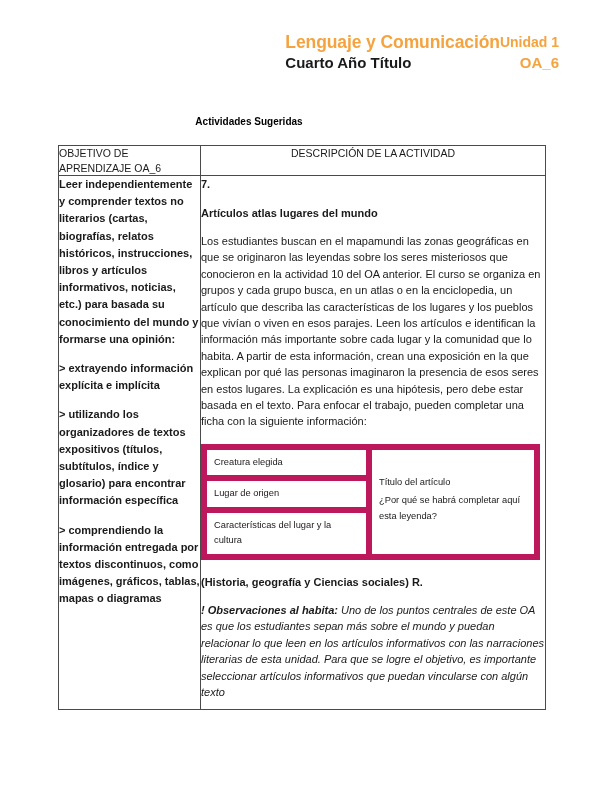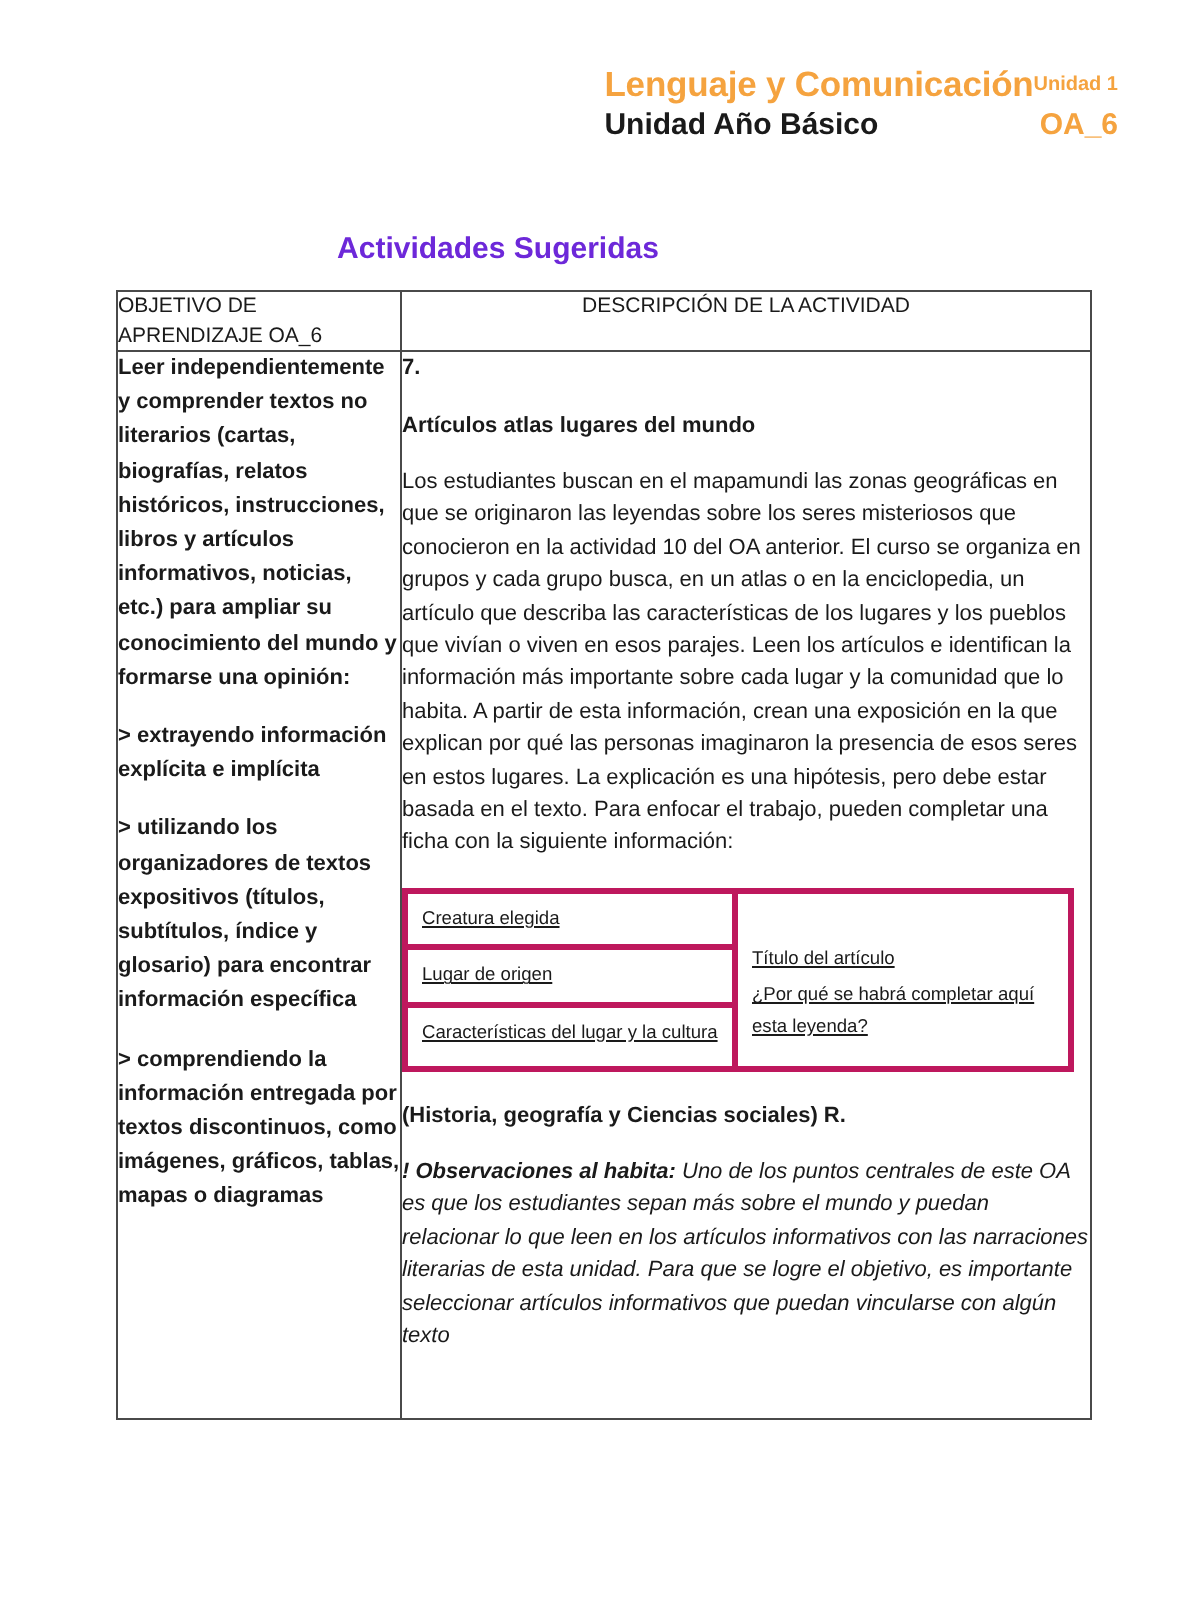--- a/index.html
+++ b/index.html
@@ -39,44 +39,44 @@
     white-space: nowrap;
   }
   .grade-title {
     font-size: 15px;
     font-weight: bold;
     color: #1a1a1a;
     line-height: 20px;
     white-space: nowrap;
   }
   .unit-label {
-    font-size: 10px;
+    font-size: 14px;
     font-weight: bold;
     color: #F5A33F;
     line-height: 21px;
     white-space: nowrap;
   }
   .oa-label {
     font-size: 15px;
     font-weight: bold;
     color: #F5A33F;
     line-height: 20px;
     white-space: nowrap;
   }
 
   
   .section-title {
     position: absolute;
     top: 116px;
     left: 0;
     width: 498px;
     text-align: center;
-    font-size: 15px;
-    font-weight: bold;
-    color: #6d28d9;
+    font-size: 10px;
+    font-weight: bold;
+    color: #000000;
   }
 
   
   .main-table {
     position: absolute;
     left: 58px;
     top: 145px;
     width: 487px;
     border-collapse: collapse;
     table-layout: fixed;
@@ -158,27 +158,26 @@
   }
 
   
   .ficha {
     width: 333px;
     margin: 0 0 0 0;
     border-collapse: collapse;
     table-layout: fixed;
   }
   .ficha td {
-    border: 3px solid #be185d;
+    border: 6px solid #be185d;
     vertical-align: top;
     font-size: 9.3px;
     line-height: 15.5px;
     padding: 5px 7px 5px 7px;
     color: #1a1a1a;
-    text-decoration: underline;
   }
   .ficha .fc-left { width: 165px; }
   .ficha .fc-right { width: 168px; }
   .ficha-r1 { height: 13px; }
   .ficha-r2 { height: 13px; }
   .ficha-r3 { height: 32px; }
   .ficha-right-cell {
     padding: 5px 7px 5px 9px;
   }
   .ficha-right-title {
@@ -189,21 +188,21 @@
   .ficha-right-q {
     display: block;
   }
 </style>
 </head>
 <body>
 
 <div class="doc-header">
   <div class="header-left">
     <div class="subject-title">Lenguaje y Comunicación</div>
-    <div class="grade-title">Unidad Año Básico</div>
+    <div class="grade-title">Cuarto Año Título</div>
   </div>
   <div class="header-right">
     <div class="unit-label">Unidad 1</div>
     <div class="oa-label">OA_6</div>
   </div>
 </div>
 
 <div class="section-title">Actividades Sugeridas</div>
 
 <table class="main-table">
@@ -212,21 +211,21 @@
     <col class="col-description">
   </colgroup>
   <tbody>
     <tr>
       <td class="th-objective">OBJETIVO DE APRENDIZAJE OA_6</td>
       <td class="th-description">DESCRIPCIÓN DE LA ACTIVIDAD</td>
     </tr>
     <tr>
 
       <td class="cell-objective">
-        <p class="obj-block">Leer independientemente y comprender textos no literarios (cartas, biografías, relatos históricos, instrucciones, libros y artículos informativos, noticias, etc.) para ampliar su conocimiento del mundo y formarse una opinión:</p>
+        <p class="obj-block">Leer independientemente y comprender textos no literarios (cartas, biografías, relatos históricos, instrucciones, libros y artículos informativos, noticias, etc.) para basada su conocimiento del mundo y formarse una opinión:</p>
         <p class="obj-block">&gt; extrayendo información explícita e implícita</p>
         <p class="obj-block">&gt; utilizando los organizadores de textos expositivos (títulos, subtítulos, índice y glosario) para encontrar información específica</p>
         <p class="obj-block">&gt; comprendiendo la información entregada por textos discontinuos, como imágenes, gráficos, tablas, mapas o diagramas</p>
       </td>
 
       <td class="cell-description">
         <p class="act-number">7.</p>
         <p class="act-subtitle">Artículos atlas lugares del mundo</p>
         <p class="act-paragraph">Los estudiantes buscan en el mapamundi las zonas geográficas en que se originaron las leyendas sobre los seres misteriosos que conocieron en la actividad 10 del OA anterior. El curso se organiza en grupos y cada grupo busca, en un atlas o en la enciclopedia, un artículo que describa las características de los lugares y los pueblos que vivían o viven en esos parajes. Leen los artículos e identifican la información más importante sobre cada lugar y la comunidad que lo habita. A partir de esta información, crean una exposición en la que explican por qué las personas imaginaron la presencia de esos seres en estos lugares. La explicación es una hipótesis, pero debe estar basada en el texto. Para enfocar el trabajo, pueden completar una ficha con la siguiente información:</p>
 

